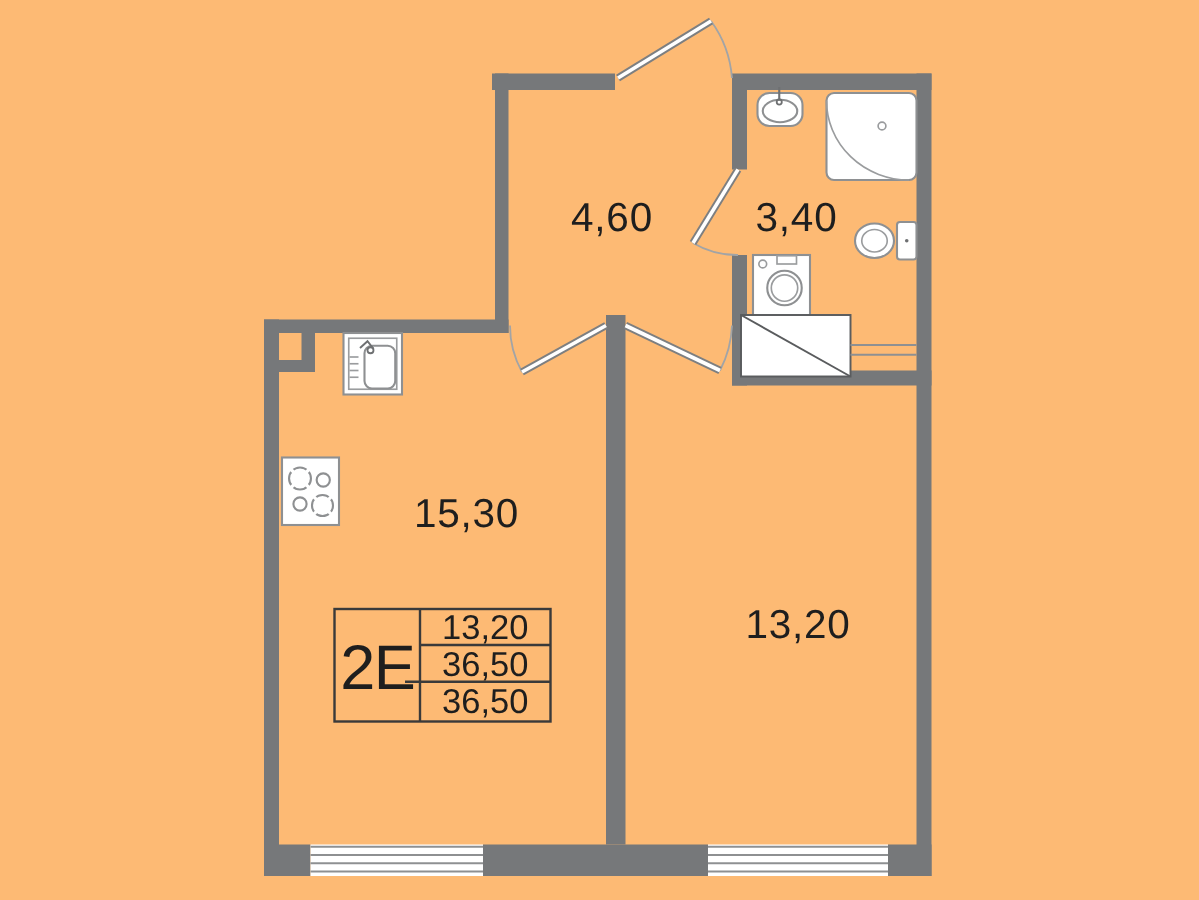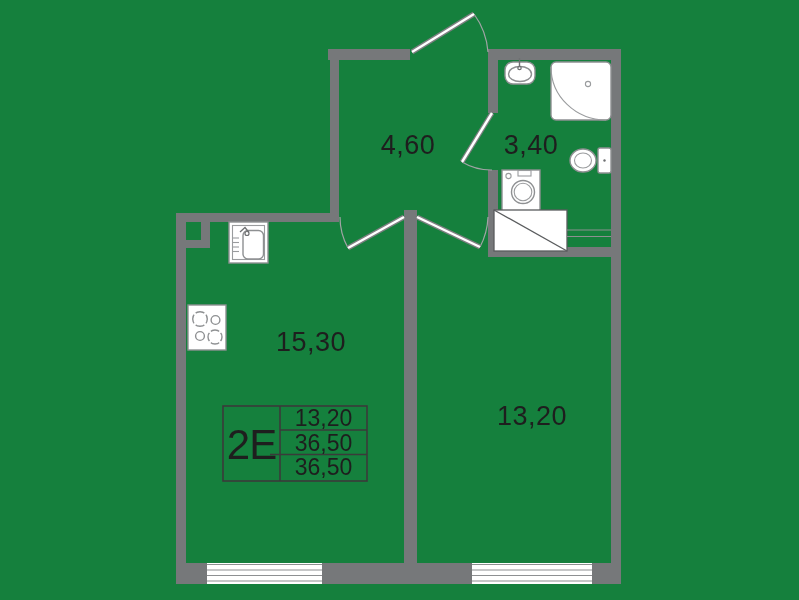--- a/index.html
+++ b/index.html
@@ -1,16 +1,16 @@
 <!DOCTYPE html>
 <html><head>
 <meta charset="utf-8">
 <style>
   html,body{margin:0;padding:0;background:#ffffff;}
-  .stage{position:relative;width:799px;height:600px;background:#15803d;overflow:hidden;}
+  .stage{position:relative;width:799px;height:600px;background:#fdba74;overflow:hidden;}
   svg{display:block;}
   svg text{font-family:"Liberation Sans","DejaVu Sans",sans-serif;fill:#1e1e1e;}
   .room-label{font-size:27px;letter-spacing:0.5px;}
   .legend-type{font-size:42px;letter-spacing:-1px;}
   .legend-val{font-size:23px;}
   .wall{fill:#76787a;stroke:none;}
   .fx{fill:#ffffff;stroke:#8e9092;stroke-width:1.4;}
   .fx-thin{fill:none;stroke:#9a9c9e;stroke-width:1.1;}
   .fx-dark{fill:#ffffff;stroke:#5a5c5e;stroke-width:1.3;}
   .arc{fill:none;stroke:#a2a4a6;stroke-width:1.2;}

